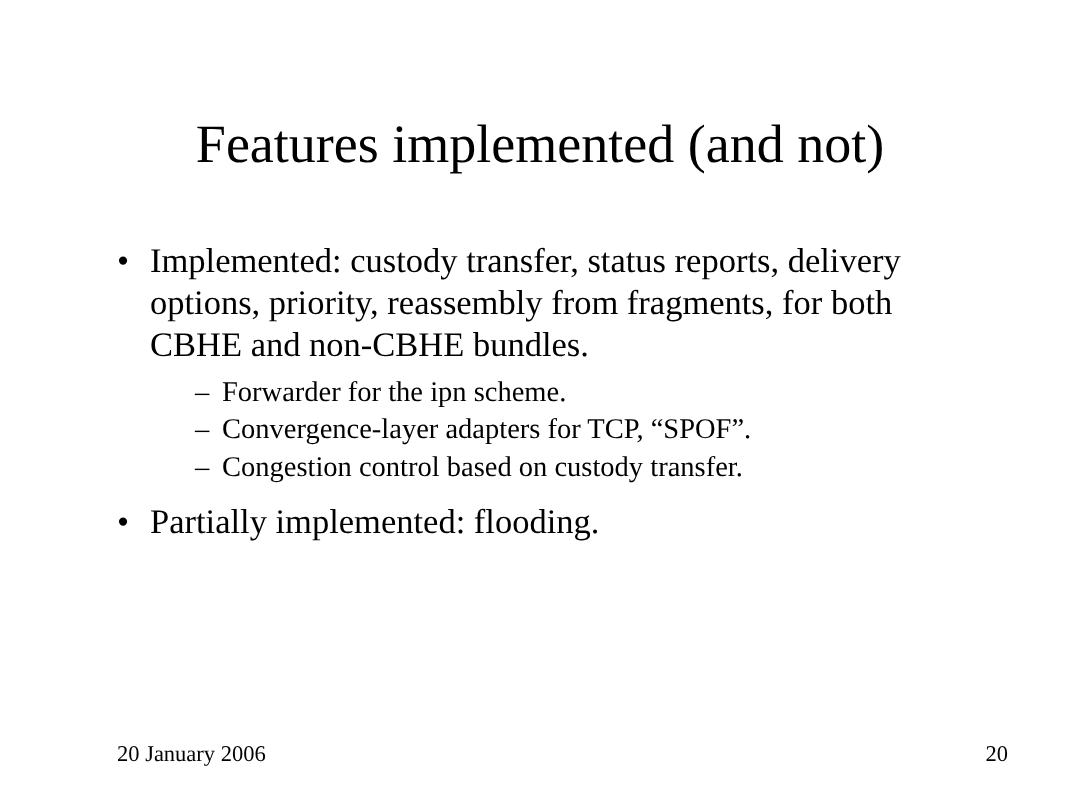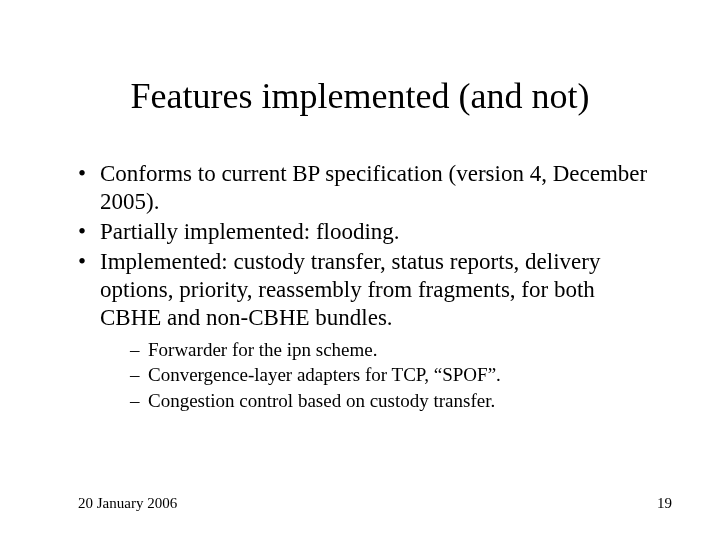--- a/index.html
+++ b/index.html
@@ -83,38 +83,35 @@
 </head>
 <body>
 
 <div class="slide">
 
   <div class="title">Features implemented (and not)</div>
 
   <div class="body">
     <ul class="level1">
       <li>
-        <span>Conforms to current BP specification (version 4, December 2005).</span>
-      </li>
-      <li>
-        <span>Partially implemented: flooding.</span>
-      </li>
-      <li>
         <span>Implemented: custody transfer, status reports, delivery options, priority, reassembly from fragments, for both CBHE and non-CBHE bundles.</span>
         <ul class="level2">
           <li>
             <span>Forwarder for the ipn scheme.</span>
           </li>
           <li>
             <span>Convergence-layer adapters for TCP, “SPOF”.</span>
           </li>
           <li>
             <span>Congestion control based on custody transfer.</span>
           </li>
         </ul>
       </li>
+      <li>
+        <span>Partially implemented: flooding.</span>
+      </li>
     </ul>
   </div>
 
   <div class="footer-date">20 January 2006</div>
-  <div class="footer-page">19</div>
+  <div class="footer-page">20</div>
 
 </div>
 
 </body></html>

